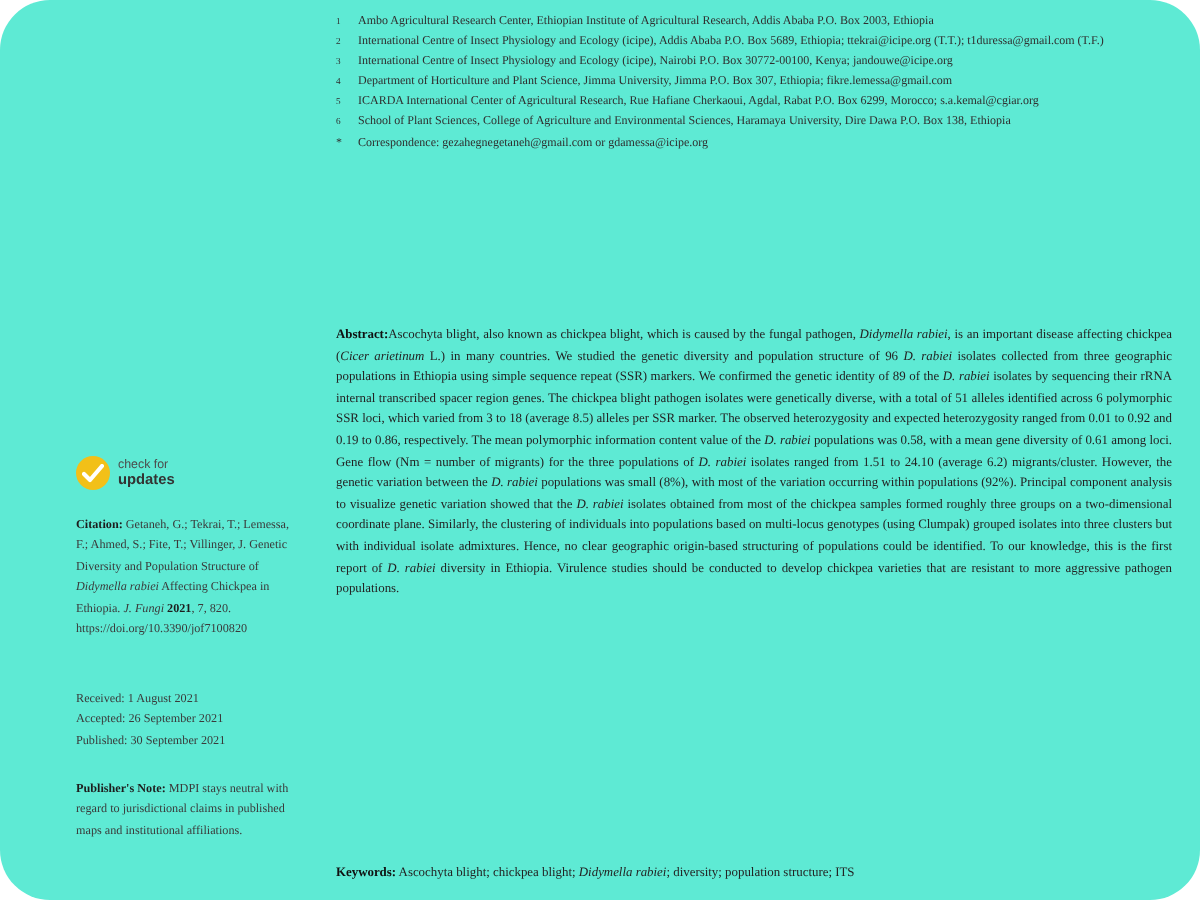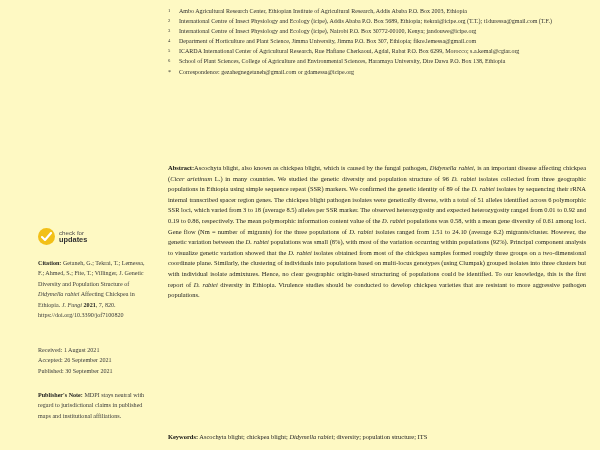--- a/index.html
+++ b/index.html
@@ -12,21 +12,22 @@
     width: 600px;
     height: 450px;
     overflow: hidden;
     font-family: "Liberation Serif", "DejaVu Serif", serif;
     color: #2b2b2b;
     position: relative;
   }
   .page {
     position: absolute;
     inset: 0;
-    background: #fef9c3;
+    background: #5eead4;
+    border-radius: 25px;
   }
 
   
   .left-col {
     position: absolute;
     left: 0;
     top: 0;
     width: 160px;
     height: 450px;
     padding: 0;

